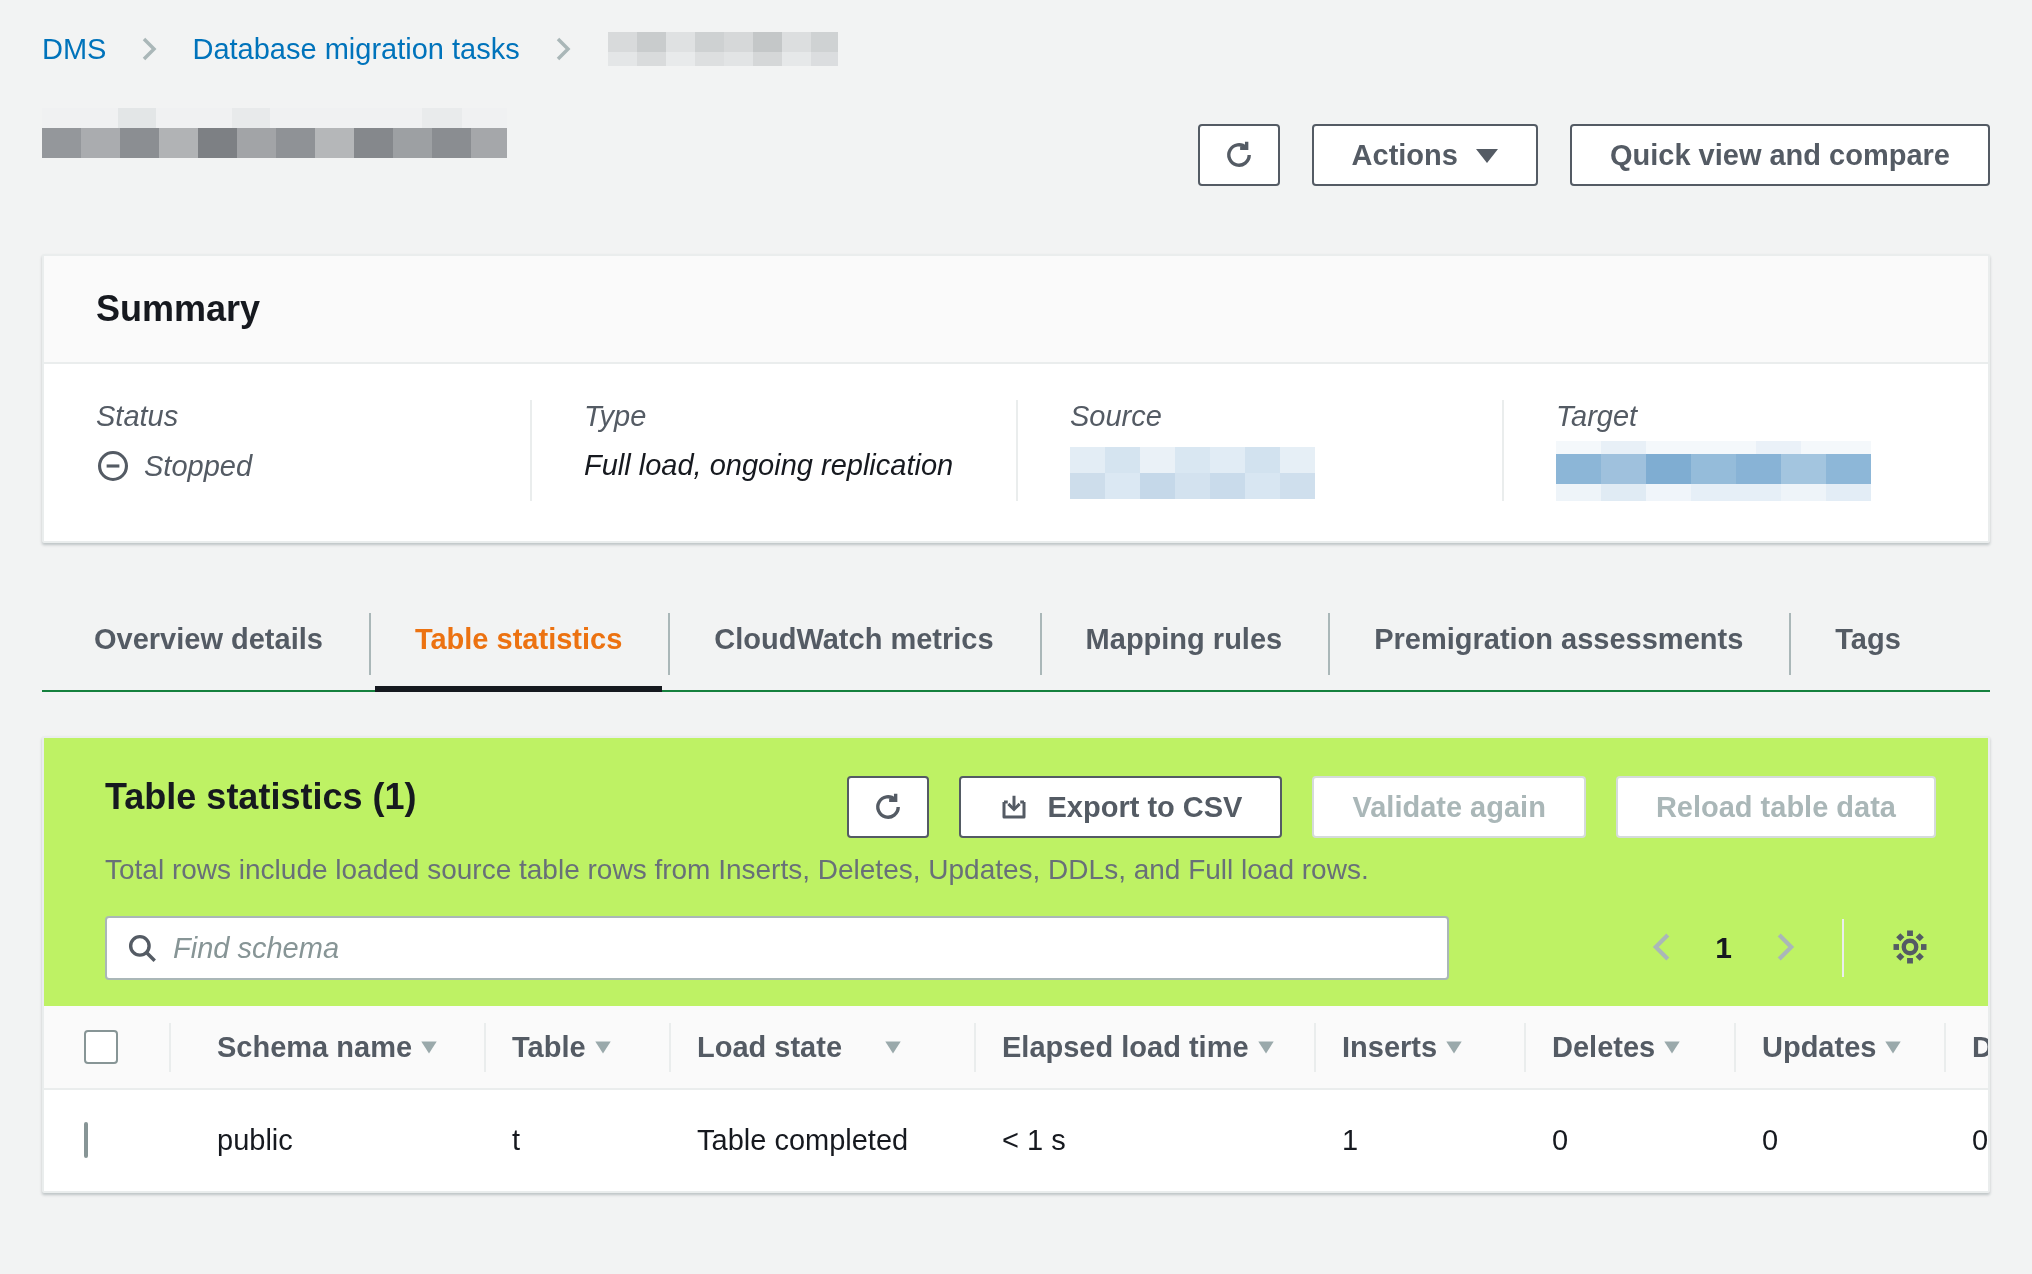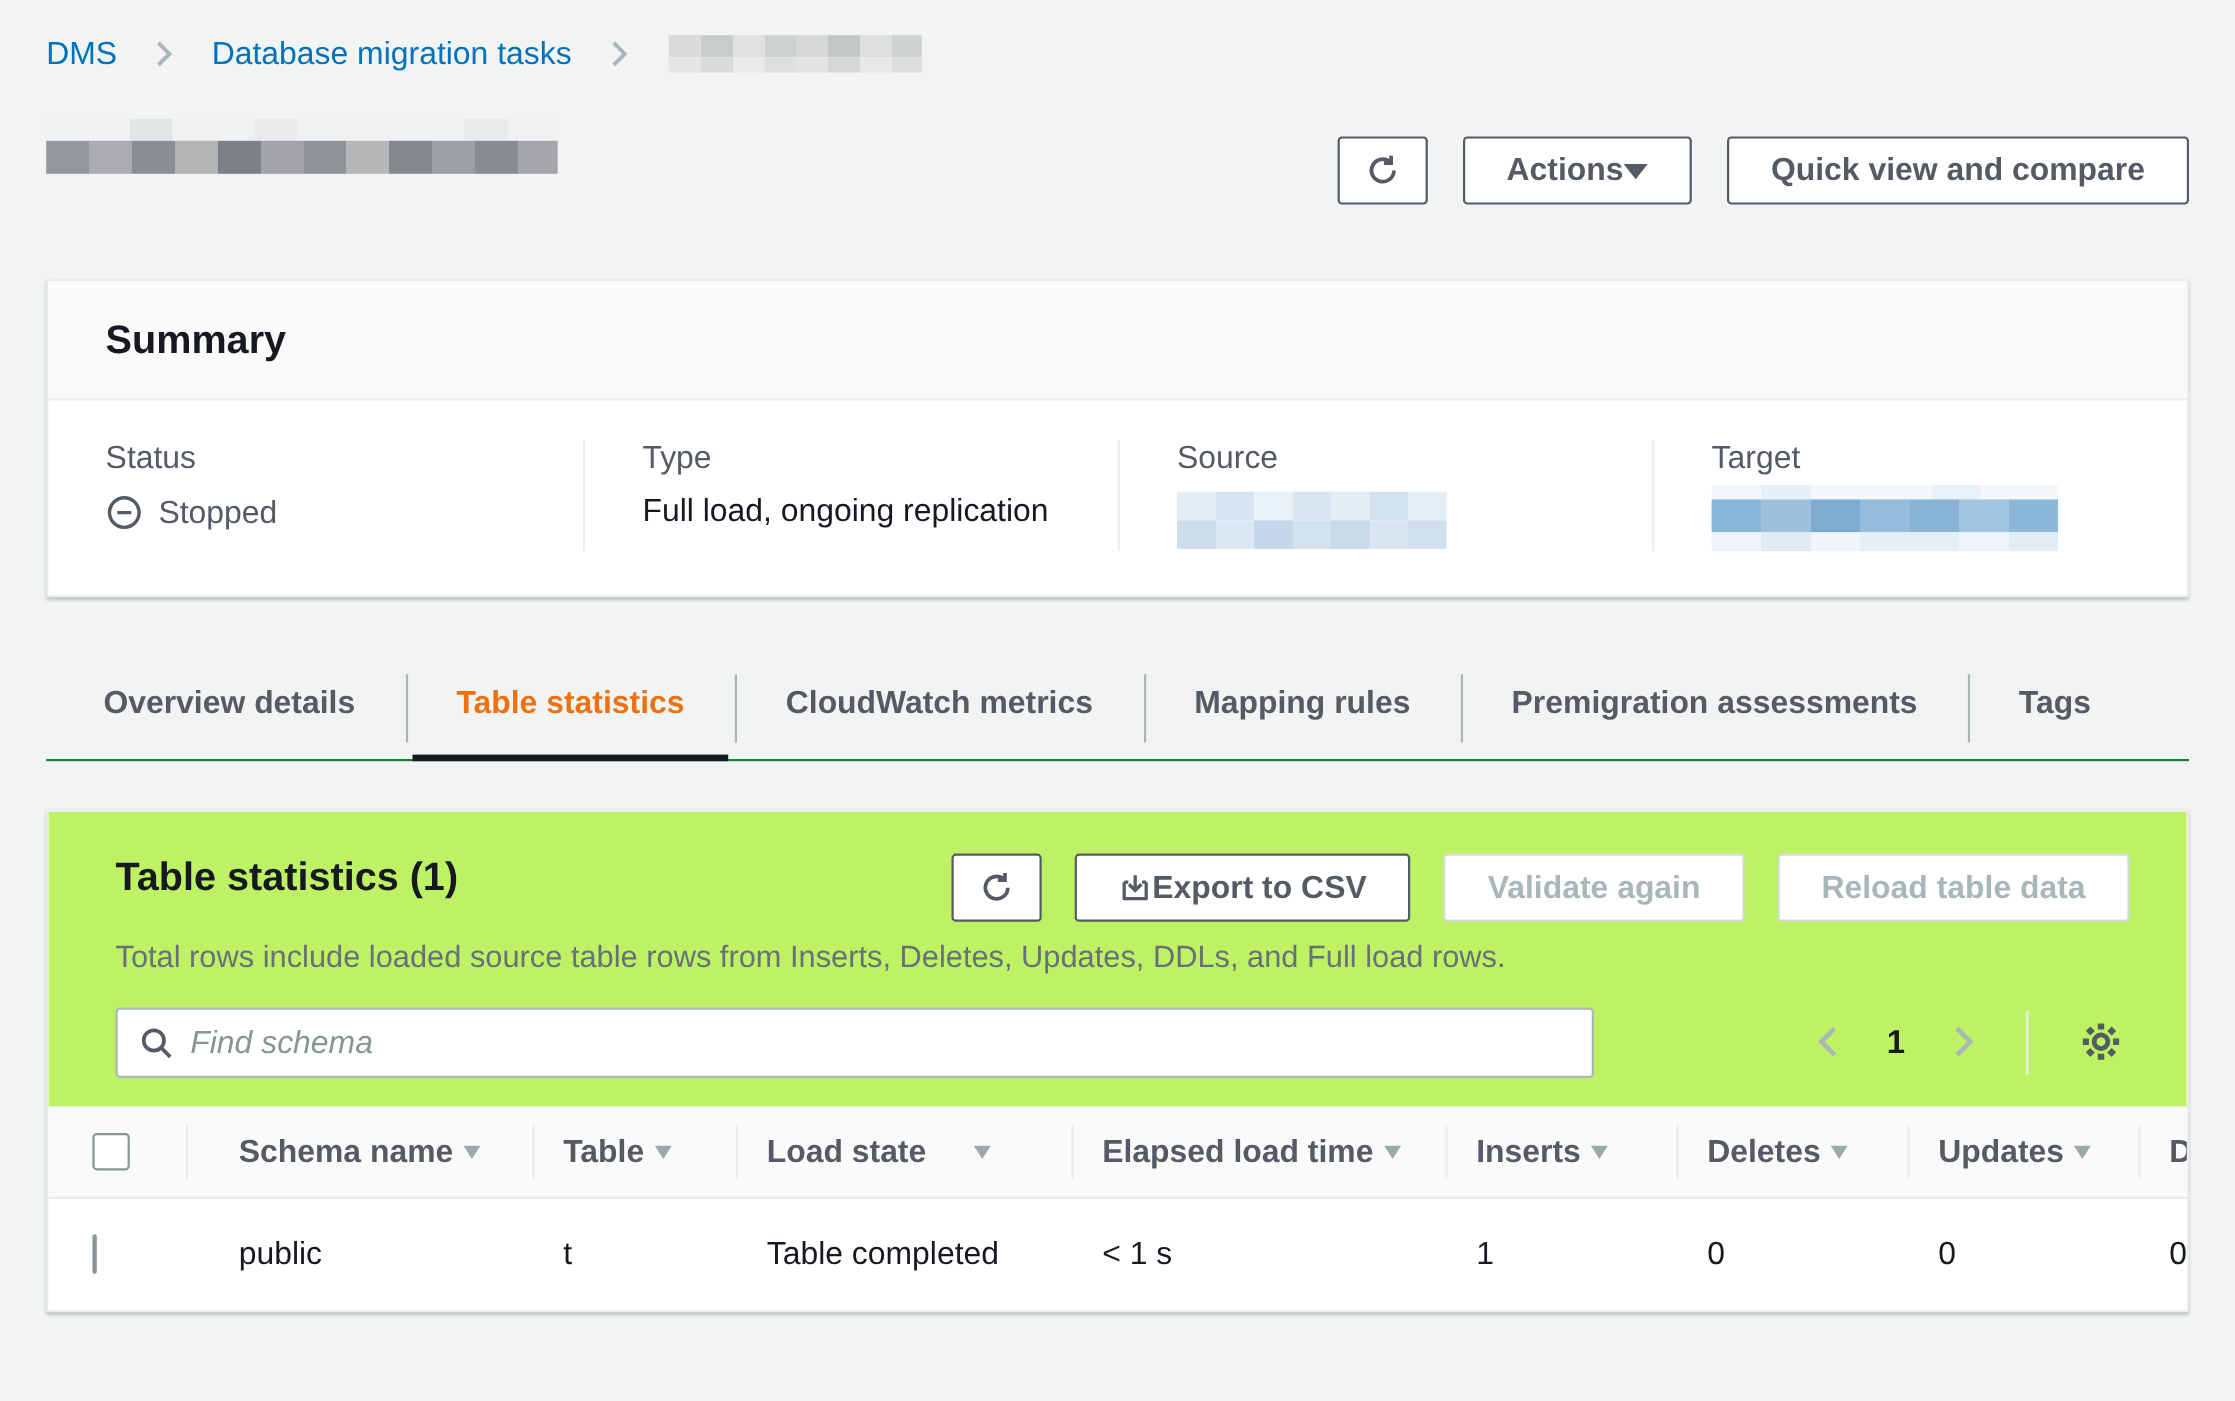--- a/index.html
+++ b/index.html
@@ -36,42 +36,42 @@
 
   .target-blur { width: 315px; height: 60px; margin-top: 8px; }
   .target-blur .r1 { height: 13px; background: linear-gradient(90deg,#f4f8fb 0 45px,#e8f0f7 45px 90px,#f4f8fb 90px 200px,#eaf1f8 200px 245px,#f4f8fb 245px 315px); }
   .target-blur .r2 { height: 30px; background: linear-gradient(90deg,#8cb6d7 0 45px,#9fc1dd 45px 90px,#7fadd2 90px 135px,#95bcda 135px 180px,#88b3d6 180px 225px,#a3c5df 225px 270px,#8db7d8 270px 315px); }
   .target-blur .r3 { height: 17px; background: linear-gradient(90deg,#eef4f9 0 45px,#e0ebf4 45px 90px,#f0f5fa 90px 135px,#e6eff7 135px 225px,#eef4f9 225px 270px,#e3edf6 270px 315px); }
 
   
   .title-row { display: flex; justify-content: space-between; align-items: flex-start; margin-top: 34px; height: 66px; }
   .top-buttons { display: flex; gap: 32px; margin-top: 22px; }
   .aws-btn {
-    display: inline-flex; align-items: center; justify-content: center; gap: 0;
+    display: inline-flex; align-items: center; justify-content: center; gap: 18px;
     background: #ffffff; border: 2px solid #545b64; border-radius: 4px;
     color: #545b64; font-weight: 700; font-size: 29px; font-family: inherit;
     height: 62px; padding: 0 38px; cursor: pointer; white-space: nowrap;
   }
   .aws-btn.icon-only { padding: 0 22px; }
   .aws-btn.disabled { border-color: #d5dbdb; color: #aab7b8; cursor: default; }
   .aws-btn svg { display: block; }
   .caret { width: 0; height: 0; border-left: 11px solid transparent; border-right: 11px solid transparent; border-top: 14px solid #545b64; margin-top: 2px; }
 
   
   .card {
     background: #ffffff; border: 2px solid #eaeded; border-radius: 2px;
     box-shadow: 0 2px 3px rgba(0,28,36,0.22);
   }
   .card-header { background: #fafafa; border-bottom: 2px solid #eaeded; padding: 32px 52px; }
   h2 { font-size: 36px; font-weight: 700; color: #16191f; }
 
   
   .summary-card { margin-top: 86px; }
   .summary-body { display: grid; grid-template-columns: 1fr 1fr 1fr 1fr; padding: 36px 0 40px 0; }
-  .summary-col { padding: 0 40px 0 52px; }
+  .summary-col { padding: 0 40px 0 52px; font-style: italic; }
   .summary-col + .summary-col { border-left: 2px solid #eaeded; }
   .field-label { color: #545b64; font-size: 29px; }
   .field-value { margin-top: 16px; font-size: 29px; color: #16191f; }
   .status-value { display: flex; align-items: center; gap: 14px; color: #545b64; }
   .status-value svg { display: block; }
 
   
   .tabs { display: flex; margin-top: 64px; border-bottom: 2px solid #15803d; align-items: flex-end; }
   .tab {
     position: relative; padding: 16px 46px 34px 46px;

